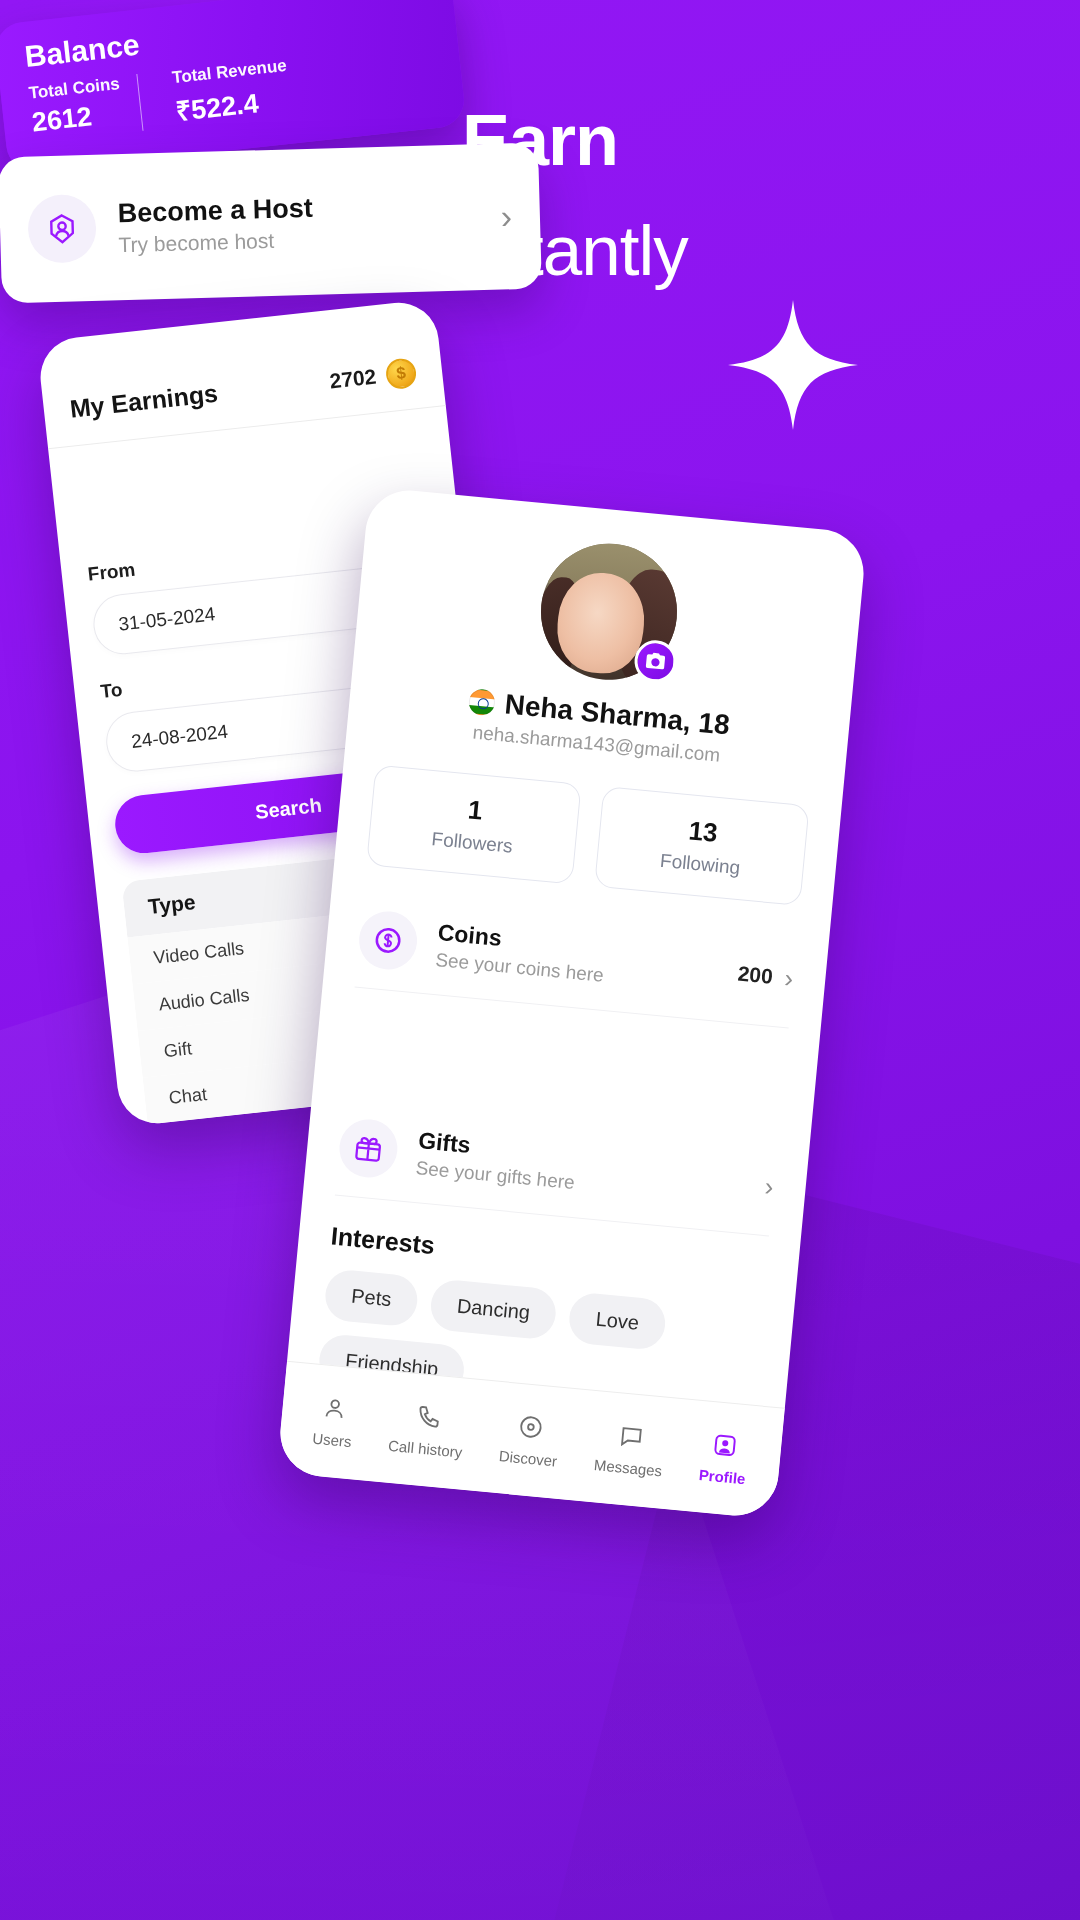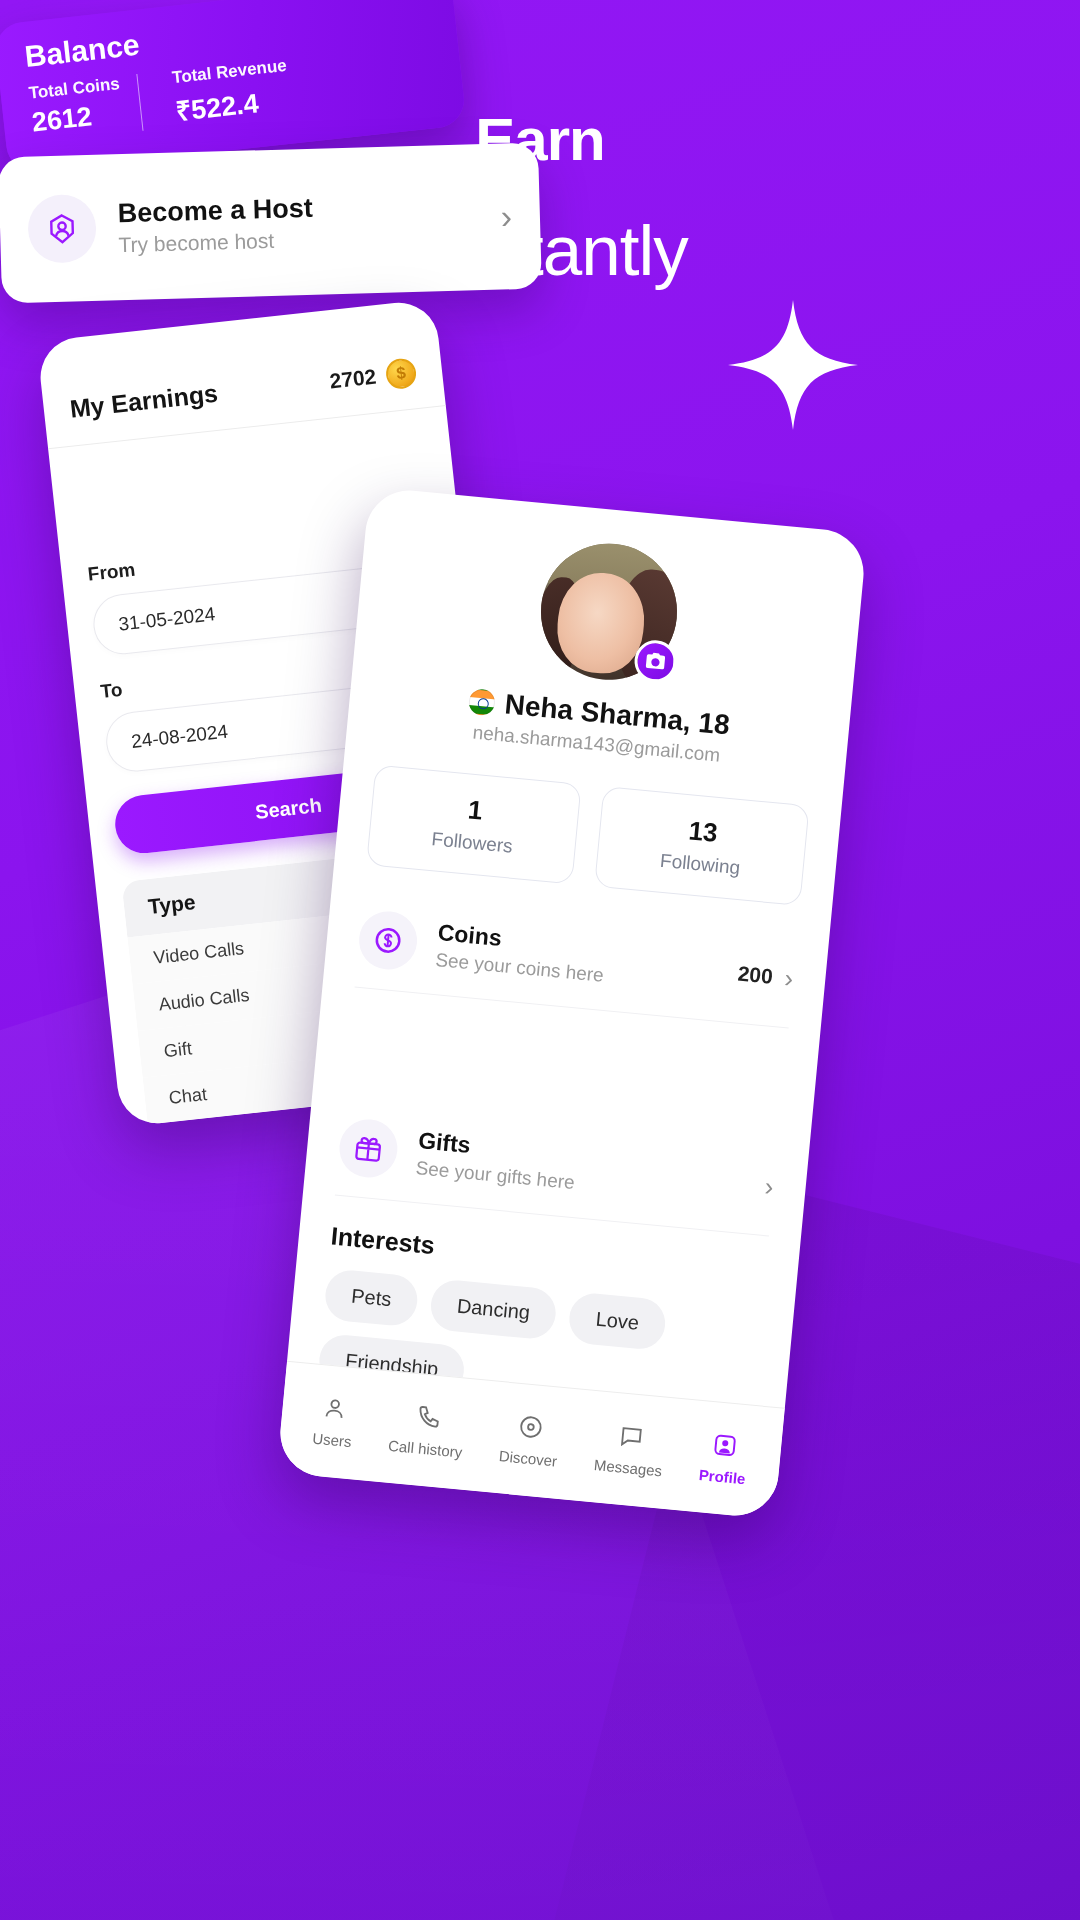--- a/index.html
+++ b/index.html
@@ -37,21 +37,21 @@
 
   
   .headline {
     position: absolute; left: 0; top: 88px; width: 1080px;
     text-align: center; z-index: 30;
     color: #fff;
     font-weight: 800;
     letter-spacing: -1px;
   }
   .hl-row1 {
-    font-size: 60px; line-height: 104px;
+    font-size: 72px; line-height: 104px;
     display: flex; align-items: center; justify-content: center; gap: 8px;
   }
   .hl-word-plain { font-weight: 800; }
   .hl-pill {
     background: #fff; color: #8B17F0;
     border-radius: 60px;
     padding: 6px 34px 12px 34px;
     font-weight: 800;
     display: inline-block;
     line-height: 96px;

